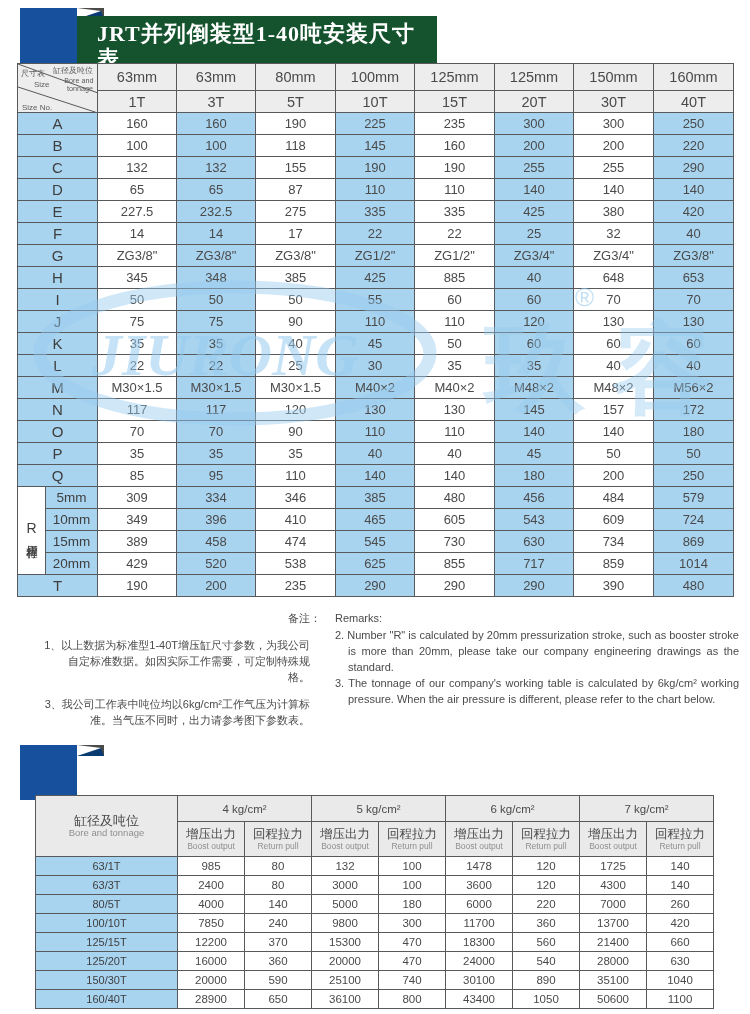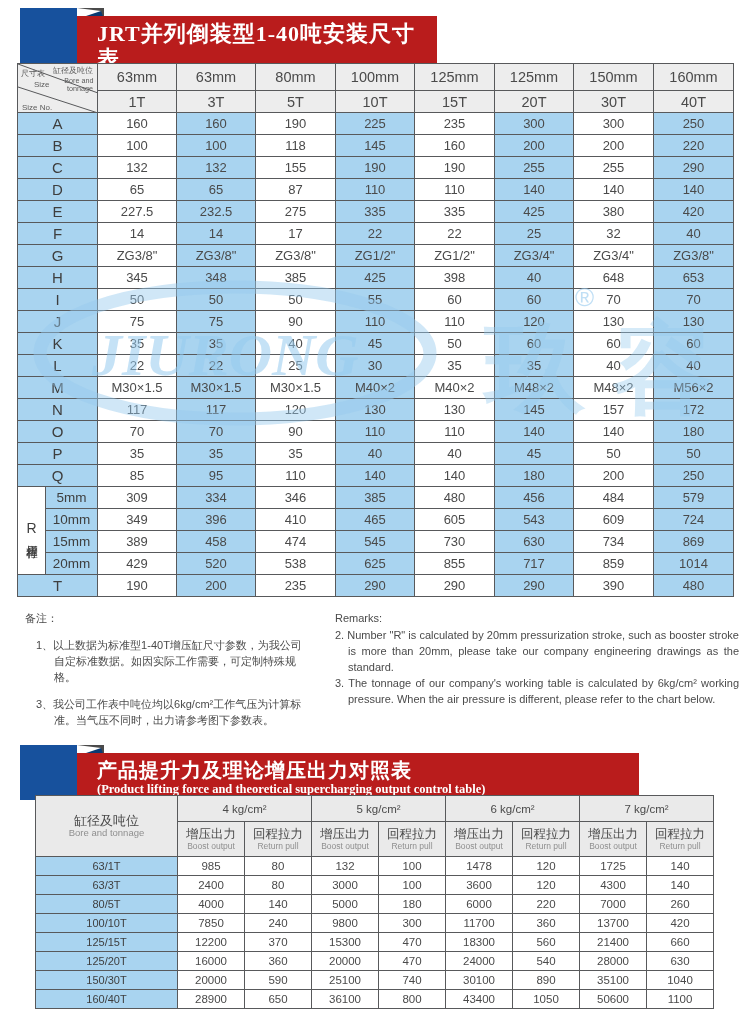--- a/index.html
+++ b/index.html
@@ -3,21 +3,21 @@
 <meta charset="utf-8">
 <style>
   html,body{margin:0;padding:0;background:#fff;}
   .page{position:relative;width:750px;height:1014px;background:#ffffff;overflow:hidden;
         font-family:"Liberation Sans",sans-serif;color:#4a4a4a;}
 
   
   .sq{position:absolute;width:57px;height:55px;background:#17519d;}
   .fold{position:absolute;width:0;height:0;border-style:solid;
         border-left:24px solid transparent;border-bottom:8px solid #0a3a72;}
-  .bar{position:absolute;background:#b91c1c;color:#ffffff;
+  .bar{position:absolute;background:#14532d;color:#ffffff;
        font-family:"Liberation Serif",serif;padding:5px 14px 4px 20px;box-sizing:border-box;}
   .bar .cn{font-weight:bold;letter-spacing:1px;}
   .bar1 .cn{font-size:22px;line-height:25px;}
   .bar2 .cn{font-size:20px;line-height:24px;}
   .bar .en{font-weight:bold;font-size:12.5px;line-height:15px;}
 
   
   table{border-collapse:collapse;table-layout:fixed;position:absolute;}
   th,td{border:1px solid #58595b;text-align:center;vertical-align:middle;
         padding:0;overflow:hidden;white-space:nowrap;}
@@ -48,21 +48,21 @@
   .c-bore-en2{right:4px;top:21px;color:#7d7d7d;transform:scale(.9);transform-origin:right;}
   .c-code-cn{left:2px;top:30px;margin-top:44px;}
   .c-code-en{left:4px;top:40px;color:#7d7d7d;}
 
   
   .wm{position:absolute;left:30px;top:278px;width:690px;height:150px;pointer-events:none;}
 
   
   .remarks{position:absolute;left:25px;top:611px;width:714px;display:flex;
            font-size:11px;line-height:1.45;color:#4a4a4a;}
-  .rem-cn{width:296px;margin-right:14px;}
+  .rem-cn{width:296px;margin-right:14px;text-align:right;}
   .rem-en{flex:1;text-align:justify;}
   .rem-title{margin:0 0 1px 0;}
   .rem-item-cn{margin:11px;padding-left:18px;text-indent:-18px;}
   .rem-item-en{margin:0;padding-left:13px;text-indent:-13px;}
 
   
   .t2{left:35px;top:795px;width:678px;font-size:11.5px;}
   .t2 thead th{background:#eaeaea;font-weight:normal;color:#4a4a4a;}
   .t2 .p th{height:25px;font-size:11.5px;}
   .t2 .s th{height:34px;}
@@ -220,21 +220,21 @@
           <td class="w">ZG3/4"</td>
           <td class="b">ZG3/8"</td>
         </tr>
 
         <tr>
           <td class="lbl" colspan="2">H</td>
           <td class="w">345</td>
           <td class="b">348</td>
           <td class="w">385</td>
           <td class="b">425</td>
-          <td class="w">398</td>
+          <td class="w">885</td>
           <td class="b">40</td>
           <td class="w">648</td>
           <td class="b">653</td>
         </tr>
 
         <tr>
           <td class="lbl" colspan="2">I</td>
           <td class="w">50</td>
           <td class="b">50</td>
           <td class="w">50</td>
@@ -421,24 +421,20 @@
     </div>
     <div class="rem-en">
       <p class="rem-title">Remarks:</p>
       <p class="rem-item-en">2. Number "R" is calculated by 20mm pressurization stroke, such as booster stroke is more than 20mm, please take our company engineering drawings as the standard.</p>
       <p class="rem-item-en">3. The tonnage of our company's working table is calculated by 6kg/cm² working pressure. When the air pressure is different, please refer to the chart below.</p>
     </div>
   </div>
 
   <div class="sq" style="left:20px;top:745px;"></div>
   <div class="fold" style="left:77px;top:745px;"></div>
-  <div class="bar bar2" style="left:77px;top:753px;width:562px;min-height:46px;">
-    <div class="cn">产品提升力及理论增压出力对照表</div>
-    <div class="en">(Product lifting force and theoretical supercharging output control table)</div>
-  </div>
 
   <table class="t2">
     <colgroup>
       <col style="width:142px">
       <col style="width:67px">
         <col style="width:67px">
         <col style="width:67px">
         <col style="width:67px">
       <col style="width:67px">
         <col style="width:67px">

